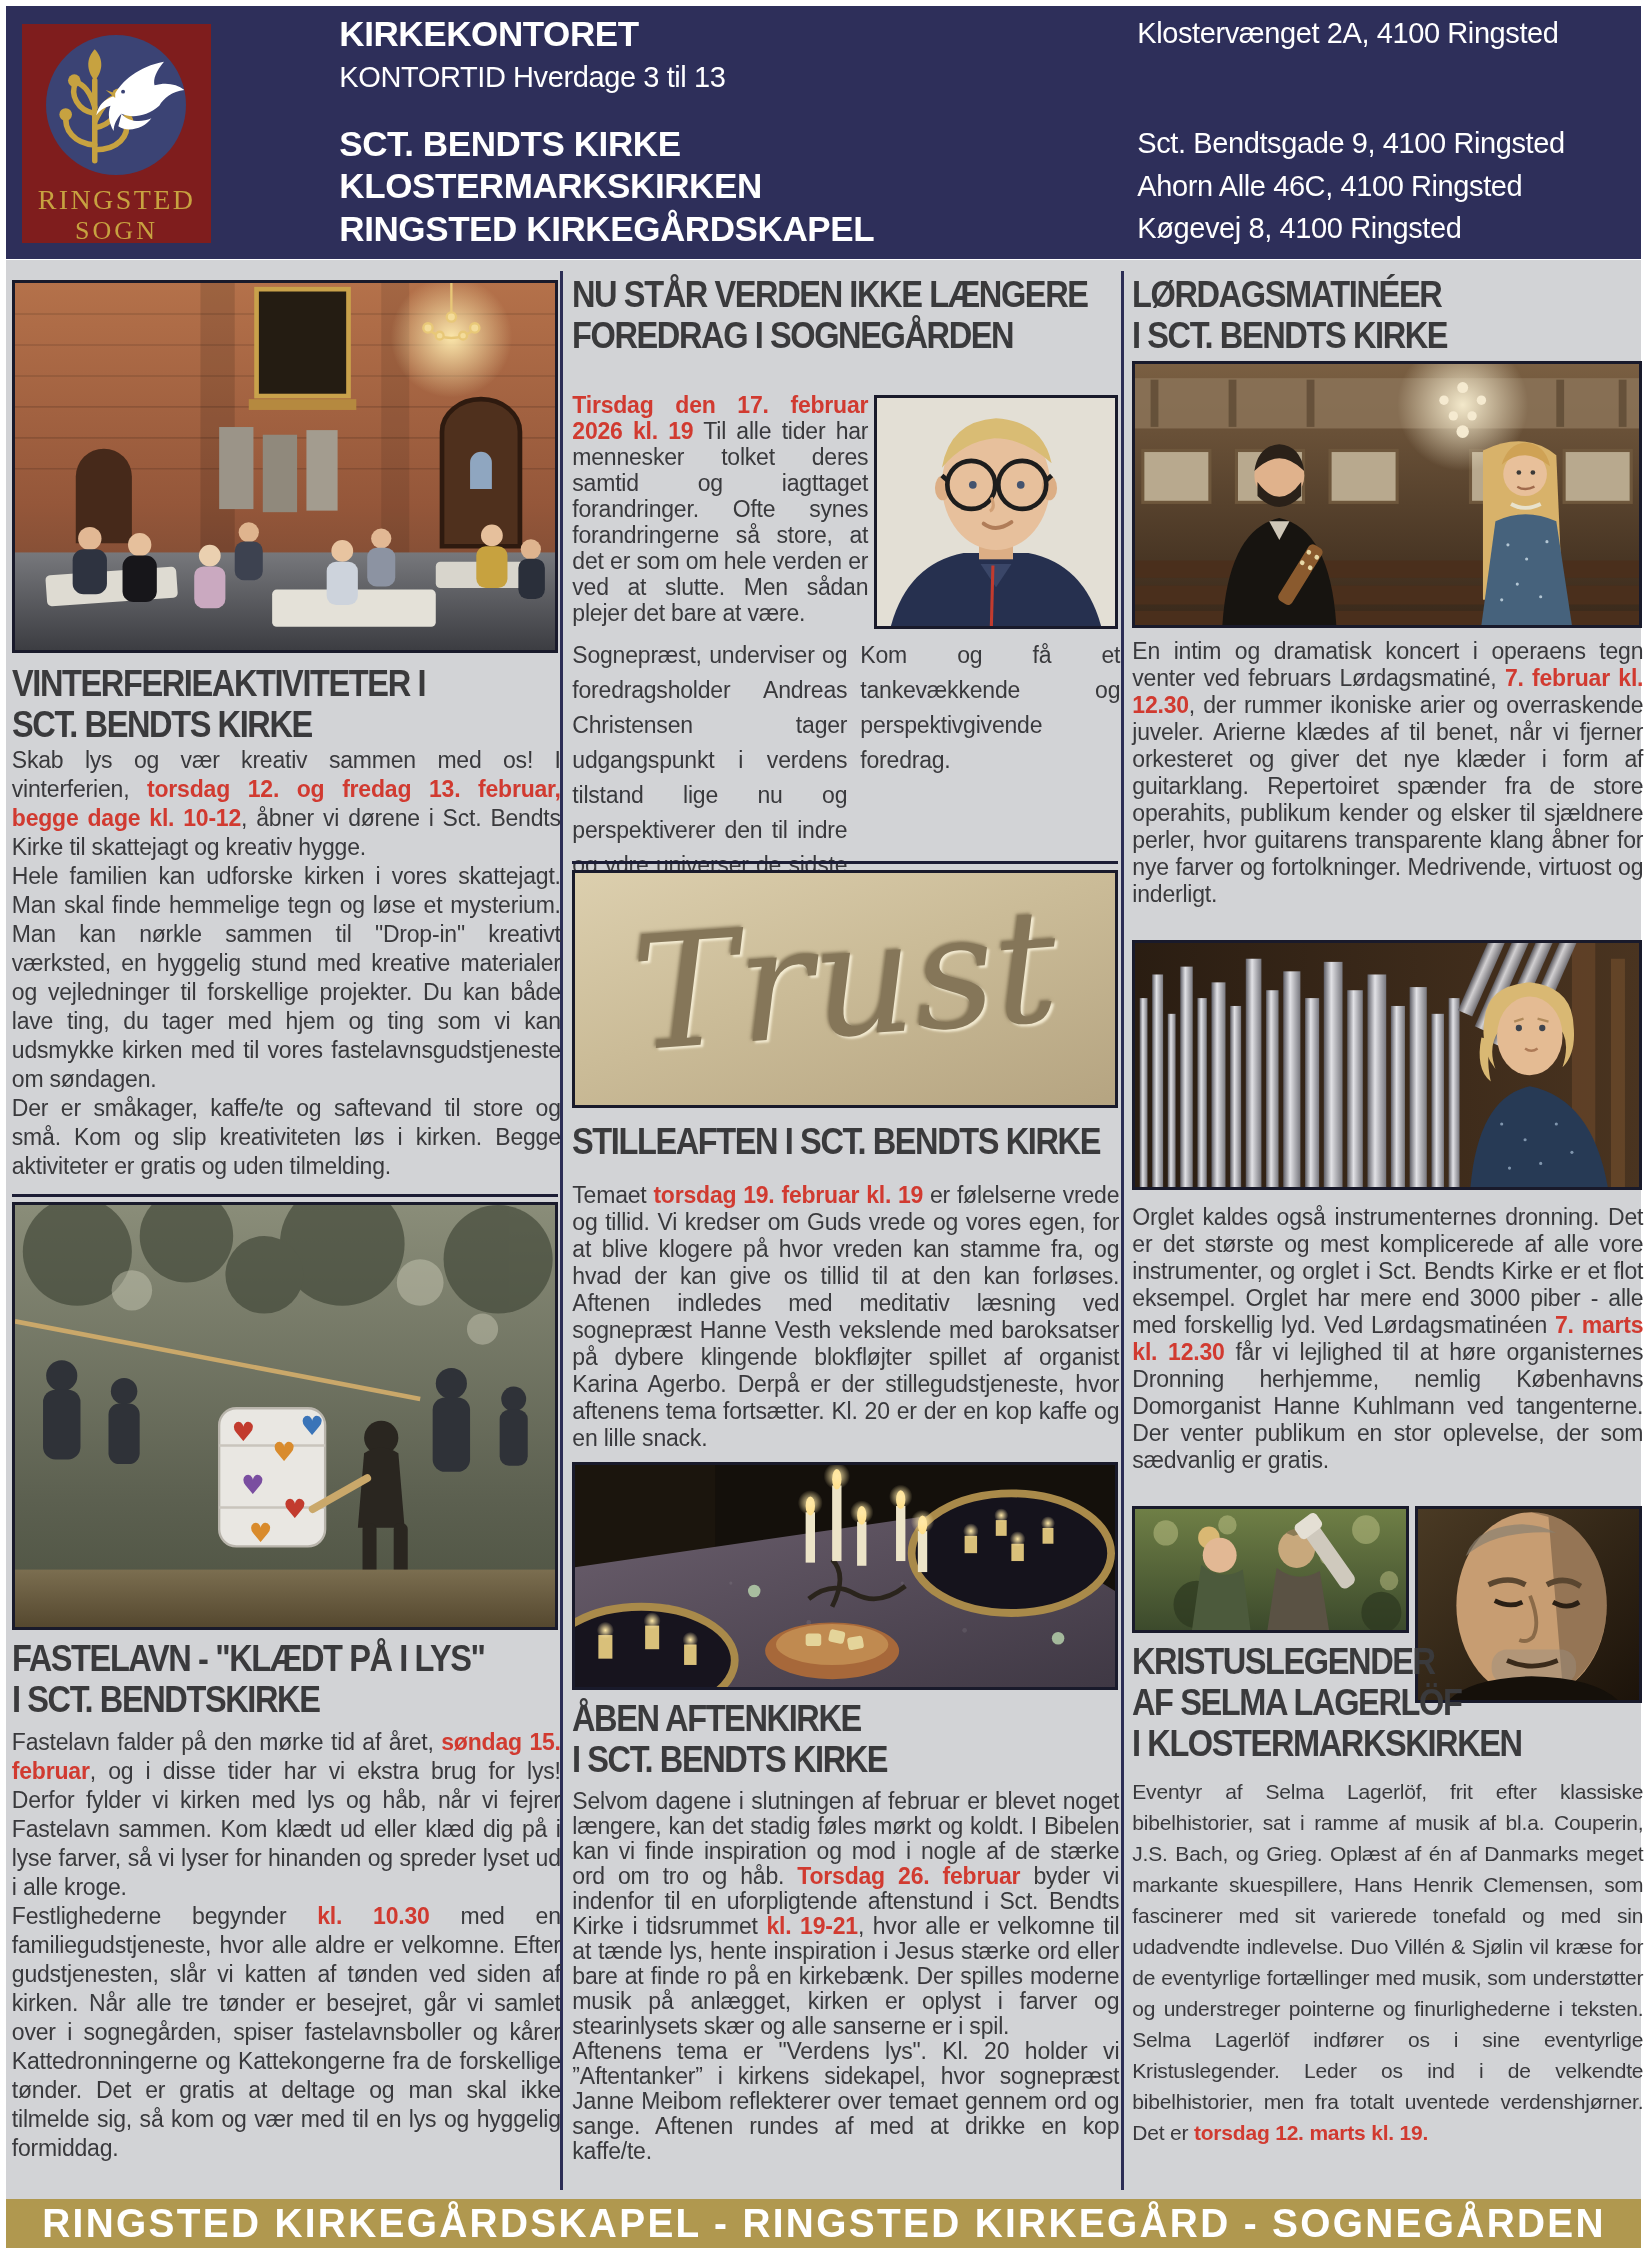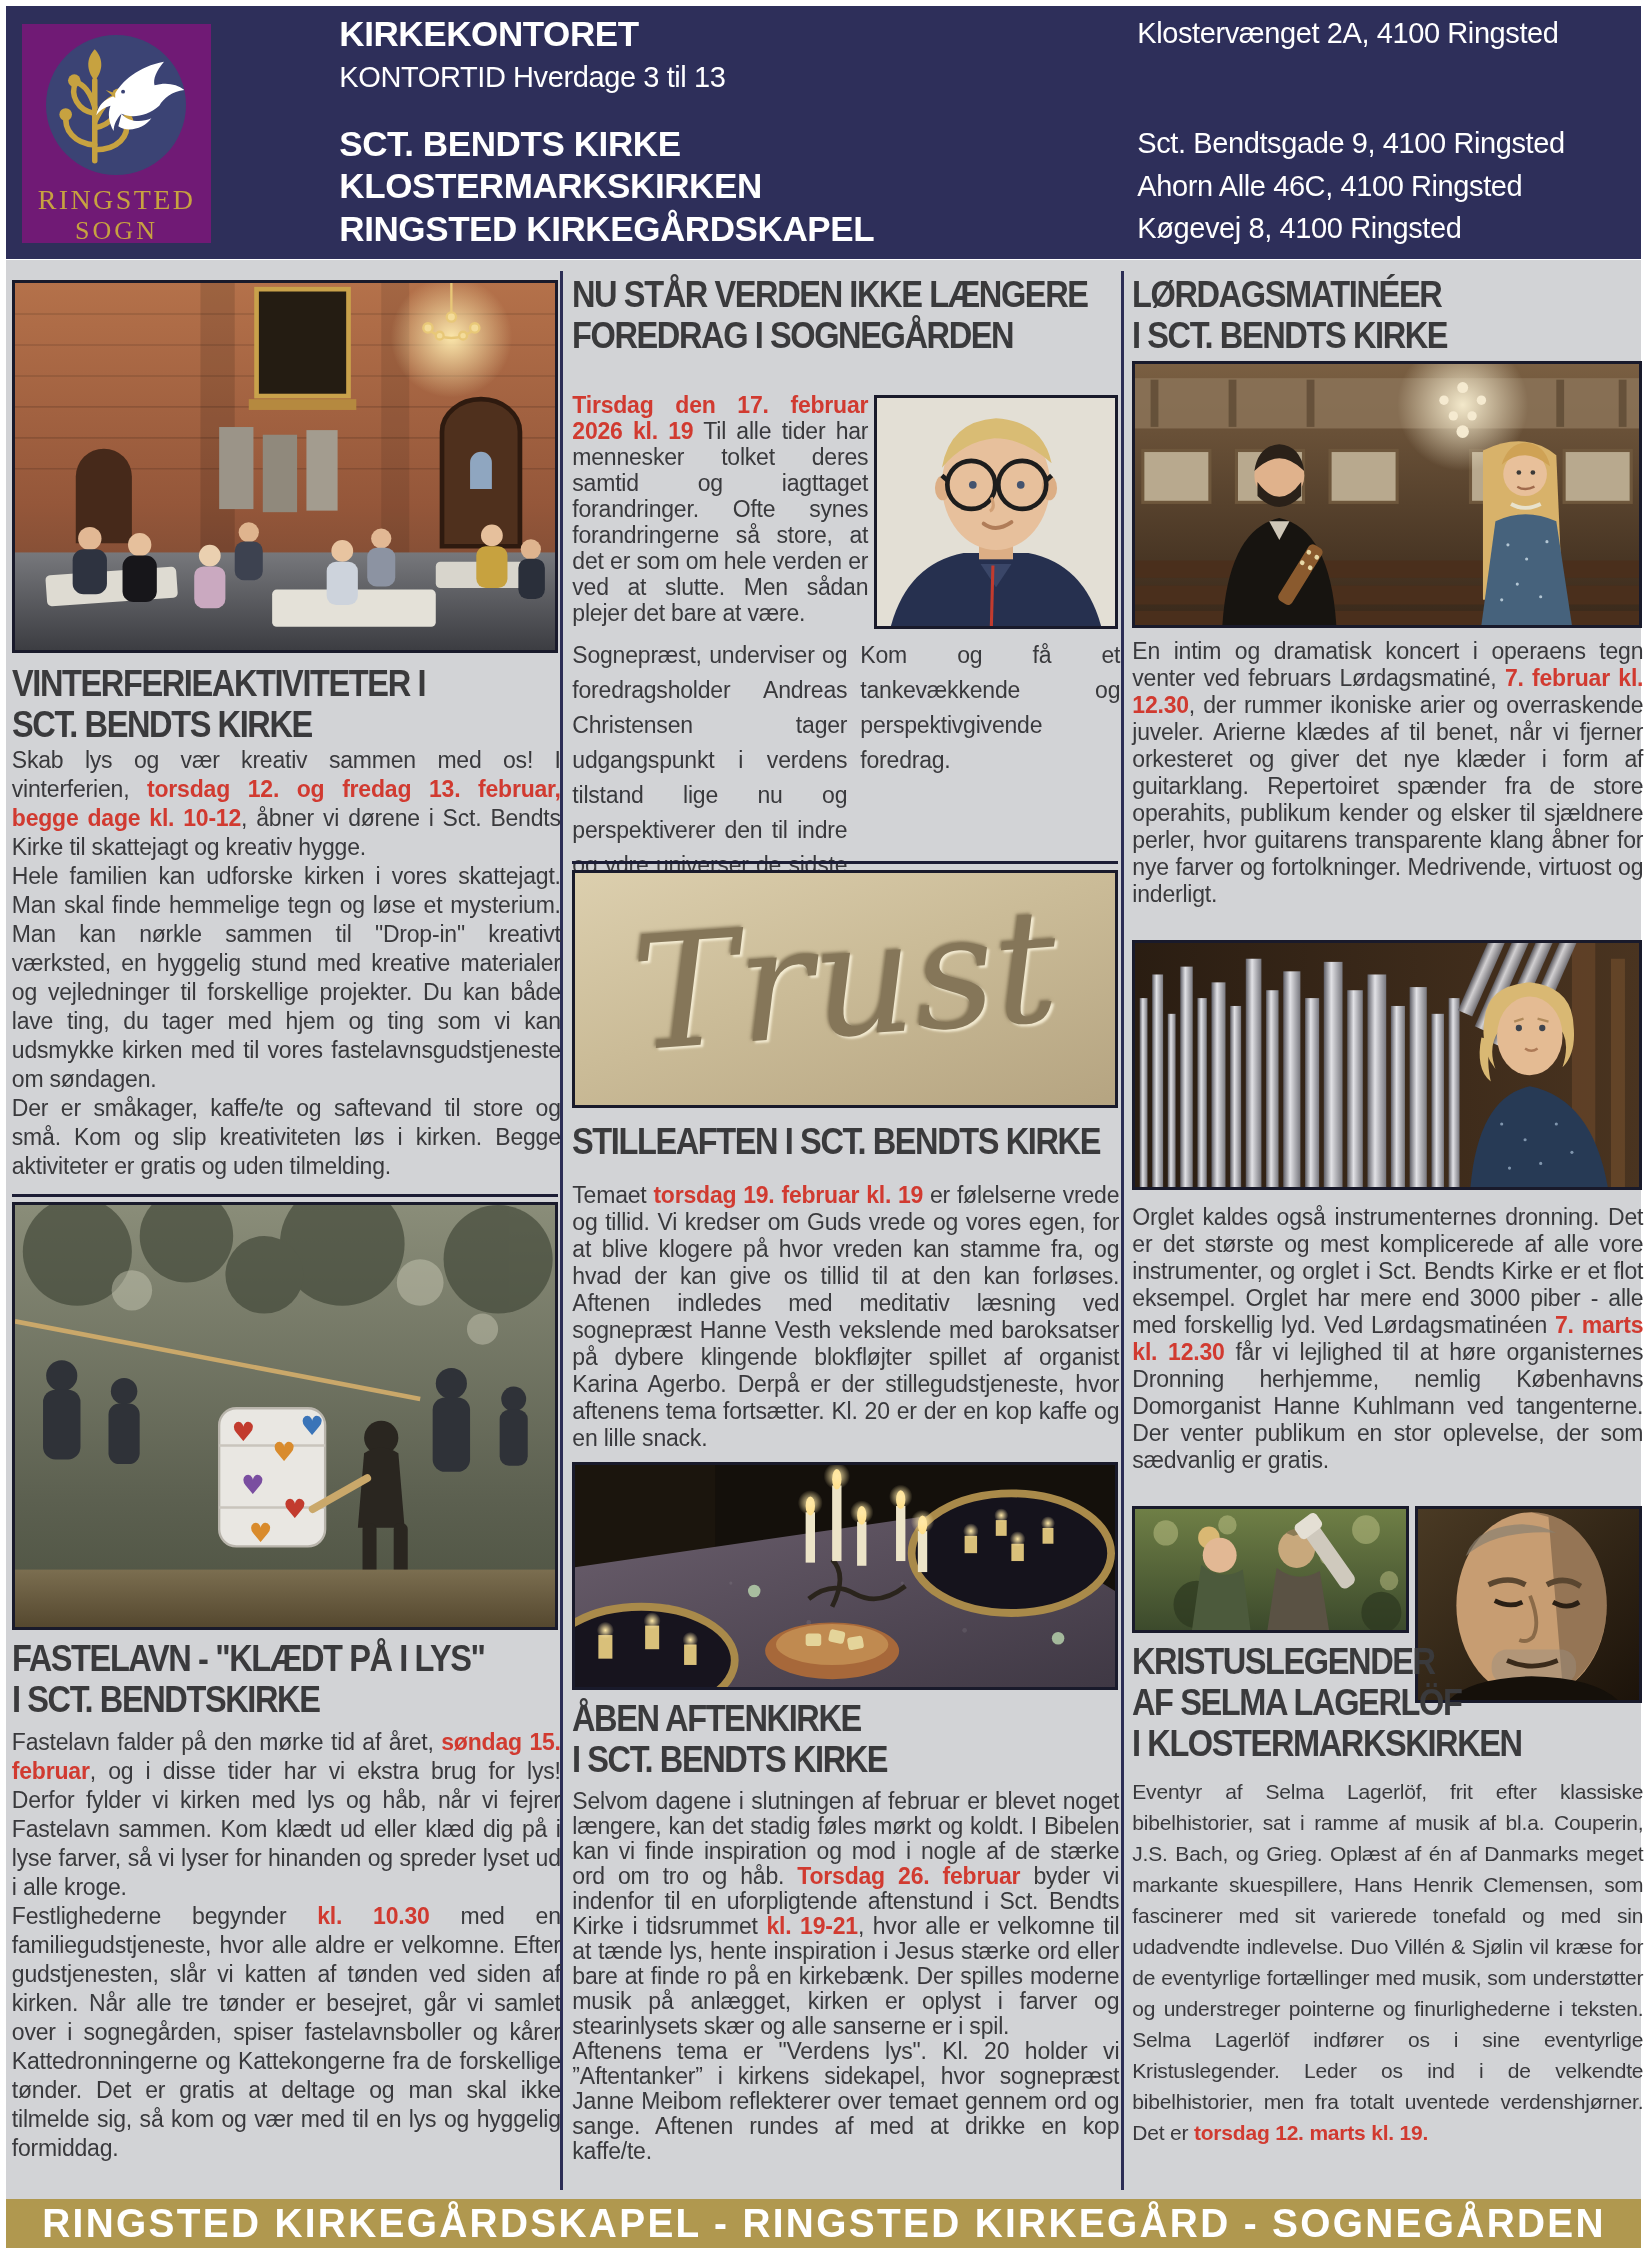--- a/index.html
+++ b/index.html
@@ -1,21 +1,21 @@
 <!DOCTYPE html>
 <html lang="da" style="font-size:12.6px"><head>
 <meta charset="utf-8">
 <style>
   html,body{margin:0;padding:0;}
   body{width:1648px;height:2261px;background:#ffffff;font-family:"Liberation Sans",sans-serif;}
   .page{position:relative;width:1648px;height:2261px;background:#ffffff;overflow:hidden;}
 
   
   .masthead{position:absolute;left:6.3px;top:6.3px;width:1635px;height:253px;background:#2e2f5a;color:#fff;}
-  .logo-box{position:absolute;left:15.7px;top:17.3px;width:189px;height:219px;background:#701a75;text-align:center;}
+  .logo-box{position:absolute;left:15.7px;top:17.3px;width:189px;height:219px;background:#7f1d1d;text-align:center;}
   .logo-disc{position:relative;margin:11px auto 0;width:140px;height:140px;border-radius:50%;background:#3b4374;overflow:hidden;}
   .logo-word1{margin-top:9.4px;font-family:"Liberation Serif",serif;font-size:28px;letter-spacing:2.4px;color:#c7a240;}
   .logo-word2{font-family:"Liberation Serif",serif;font-size:26px;letter-spacing:3.1px;color:#c7a240;}
   .mast-line{position:absolute;white-space:nowrap;letter-spacing:-0.4px;}
   .mast-bold{font-weight:700;font-size:35px;}
   .mast-reg{font-size:29px;}
 
   
   .content{position:absolute;left:6.3px;top:260px;width:1635px;height:1940px;background:#d2d3d6;}
   .vrule{position:absolute;top:11px;width:2.4px;height:1919px;background:#2c2d55;}

